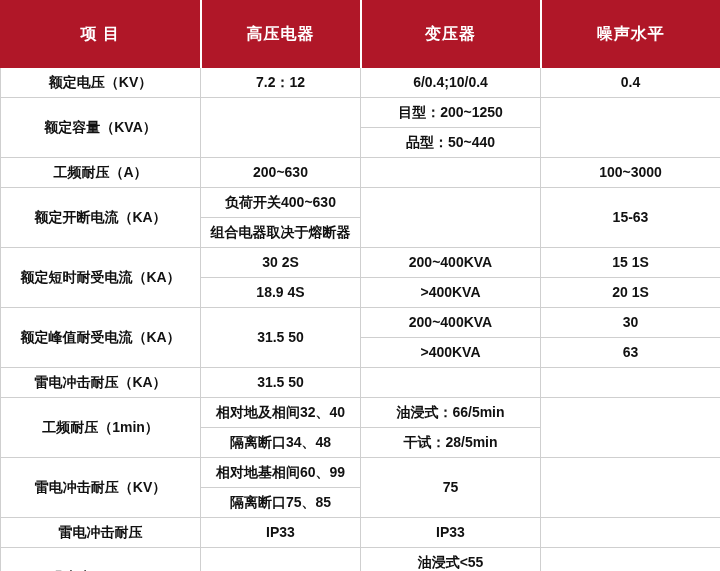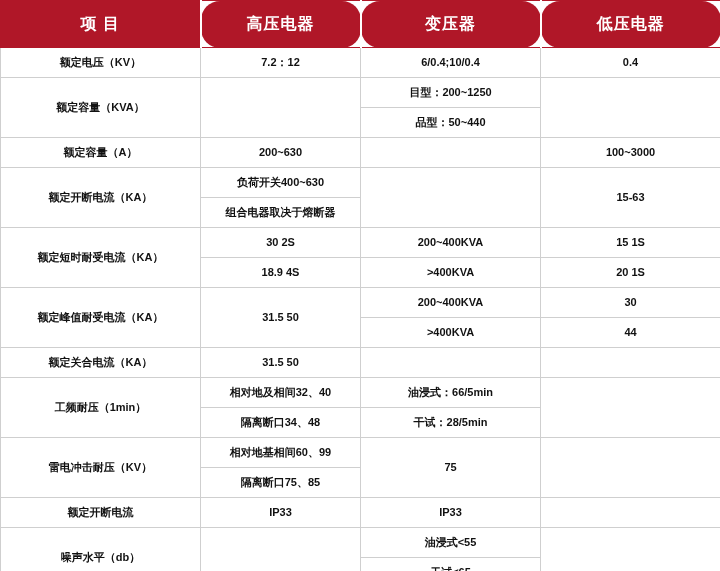--- a/index.html
+++ b/index.html
@@ -17,39 +17,38 @@
   #spec-table {
     width: 720px;
     border-collapse: collapse;
     table-layout: fixed;
   }
   #spec-table td, #spec-table th {
     border: 1px solid #cfcfcf;
     padding: 0;
     text-align: center;
     vertical-align: middle;
-    font-size: 11px;
+    font-size: 14px;
     font-weight: bold;
     line-height: 1.25;
     height: 30px;
     box-sizing: border-box;
   }
   
   #spec-table thead th {
     background: #b01728;
     color: #ffffff;
     font-size: 16px;
     font-weight: bold;
-    height: 47px;
+    height: 67px;
     border: 1px solid #b01728;
     letter-spacing: 1px;
   }
   #spec-table thead th.hdr-sep {
     border-left: 2px solid #ffffff;
-    border-radius: 19px;
   }
   
   col.c0 { width: 200px; }
   col.c1 { width: 160px; }
   col.c2 { width: 180px; }
   col.c3 { width: 180px; }
 
   td.label {
     font-size: 13.5px;
     font-weight: bold;
@@ -67,21 +66,21 @@
     <col class="c0">
       <col class="c1">
       <col class="c2">
       <col class="c3">
   </colgroup>
   <thead>
     <tr>
       <th>项  目</th>
       <th class="hdr-sep">高压电器</th>
       <th class="hdr-sep">变压器</th>
-      <th class="hdr-sep">低压电器</th>
+      <th class="hdr-sep">噪声水平</th>
     </tr>
   </thead>
   <tbody>
 
     <tr>
       <td class="label">额定电压（KV）</td>
       <td>7.2：12</td>
       <td>6/0.4;10/0.4</td>
       <td>0.4</td>
     </tr>
@@ -90,21 +89,21 @@
       <td class="label" rowspan="2">额定容量（KVA）</td>
       <td class="empty" rowspan="2"></td>
       <td>目型：200~1250</td>
       <td class="empty" rowspan="2"></td>
     </tr>
     <tr class="row-tall">
       <td>品型：50~440</td>
     </tr>
 
     <tr>
-      <td class="label">额定容量（A）</td>
+      <td class="label">工频耐压（A）</td>
       <td>200~630</td>
       <td class="empty"></td>
       <td>100~3000</td>
     </tr>
 
     <tr class="row-tall">
       <td class="label" rowspan="2">额定开断电流（KA）</td>
       <td>负荷开关400~630</td>
       <td class="empty" rowspan="2"></td>
       <td rowspan="2">15-63</td>
@@ -126,25 +125,25 @@
     </tr>
 
     <tr class="row-tall">
       <td class="label" rowspan="2">额定峰值耐受电流（KA）</td>
       <td rowspan="2">31.5  50</td>
       <td>200~400KVA</td>
       <td>30</td>
     </tr>
     <tr class="row-tall">
       <td>&gt;400KVA</td>
-      <td>44</td>
+      <td>63</td>
     </tr>
 
     <tr>
-      <td class="label">额定关合电流（KA）</td>
+      <td class="label">雷电冲击耐压（KA）</td>
       <td>31.5  50</td>
       <td class="empty"></td>
       <td class="empty"></td>
     </tr>
 
     <tr class="row-tall">
       <td class="label" rowspan="2">工频耐压（1min）</td>
       <td>相对地及相间32、40</td>
       <td>油浸式：66/5min</td>
       <td class="empty" rowspan="2"></td>
@@ -158,21 +157,21 @@
       <td class="label" rowspan="2">雷电冲击耐压（KV）</td>
       <td>相对地基相间60、99</td>
       <td rowspan="2">75</td>
       <td class="empty" rowspan="2"></td>
     </tr>
     <tr class="row-tall">
       <td>隔离断口75、85</td>
     </tr>
 
     <tr>
-      <td class="label">额定开断电流</td>
+      <td class="label">雷电冲击耐压</td>
       <td>IP33</td>
       <td>IP33</td>
       <td class="empty"></td>
     </tr>
 
     <tr class="row-tall">
       <td class="label" rowspan="2">噪声水平（db）</td>
       <td class="empty" rowspan="2"></td>
       <td>油浸式&lt;55</td>
       <td class="empty" rowspan="2"></td>

